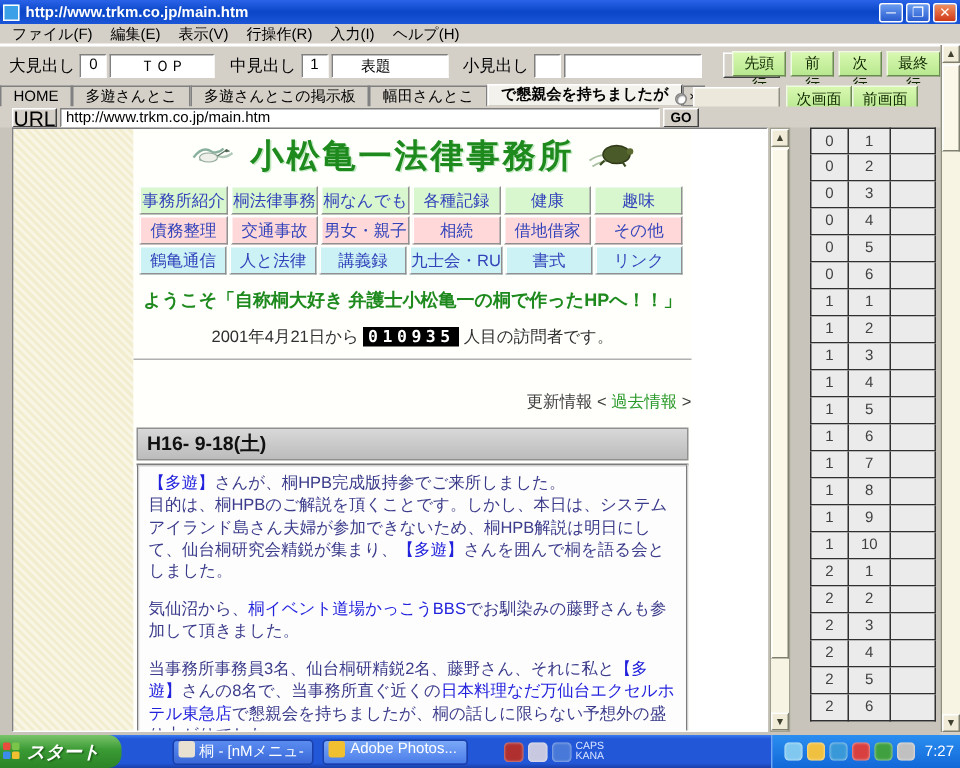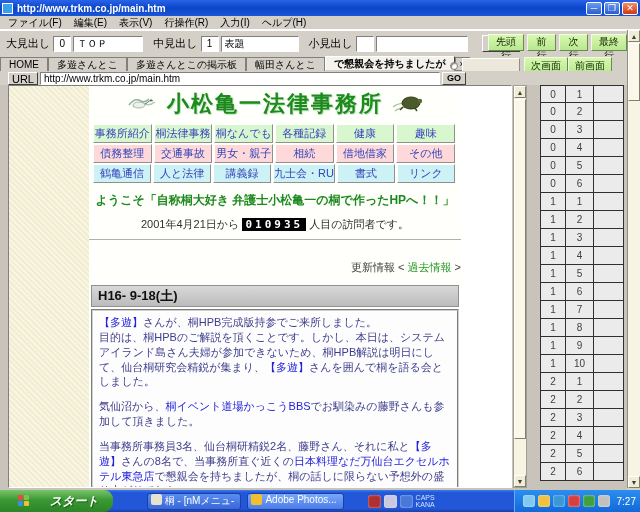--- a/index.html
+++ b/index.html
@@ -22,42 +22,42 @@
     display:flex; align-items:center; gap:2px; padding-left:3px; border-bottom:1px solid #fff; }
   .mi { padding:0 5px; font-size:10px; color:#000; }
 
   
   .toolbar { position:absolute; left:0; top:30px; width:627px; height:26px; background:#d4d0c8;
     border-top:1px solid #fff; display:flex; align-items:center; padding-left:6px; }
   .tlabel { font-size:11px; margin-right:3px; }
   .tnum { width:18px; height:16px; border:1px solid; border-color:#808080 #fff #fff #808080;
     background:#fff; font-size:10px; text-align:center; margin-right:2px; }
   .tval { height:16px; border:1px solid; border-color:#808080 #fff #fff #808080; background:#fff;
-    font-size:10px; padding:0 3px; margin-right:10px; }
+    font-size:10px; padding:0 19px; margin-right:10px; }
   .graybtn { height:17px; padding:0 8px; background:#d4d0c8; border:1px solid;
     border-color:#fff #404040 #404040 #fff; font-size:10px; margin-left:4px; }
   .nav-lines { position:absolute; left:488px; top:3px; display:flex; gap:3px; }
   .greenbtn { height:17px; padding:0 6px; background:linear-gradient(180deg,#d8f8b0,#b8e890);
     border:1px solid; border-color:#f0fce0 #6a8a50 #6a8a50 #f0fce0; font-size:10px; color:#102800; }
 
   
   .tabrow { position:absolute; left:0; top:56px; width:627px; height:15px; background:#d4d0c8; display:flex; align-items:flex-end; }
   .tab { height:14px; padding:0 8px; font-size:10px; line-height:13px; text-align:center;
     background:#d4d0c8; border:1px solid #808080; border-bottom:none; color:#000; white-space:nowrap; }
   .tab.active { background:#f4f2ec; border:1px solid; border-color:#fff #404040 #d4d0c8 #fff; font-weight:bold; height:15px; }
   .tabclose { width:15px; height:14px; background:#d4d0c8; border:1px solid #808080; font-size:9px; text-align:center; line-height:12px; }
   .pagebtns { position:absolute; left:450px; top:57px; display:flex; align-items:center; gap:4px; }
   .radio { width:8px; height:8px; border-radius:50%; background:#fff; border:1px solid #808080; box-shadow:inset 1px 1px 1px #888; }
   .disbtn { width:58px; height:15px; background:#ece9dc; border:1px solid;
     border-color:#fff #909080 #909080 #fff; color:#cfccb8; font-size:9px; text-shadow:1px 1px 0 #fff; overflow:hidden; }
 
   
   .urlrow { position:absolute; left:0; top:71px; width:627px; height:14px; background:#d4d0c8; display:flex; align-items:center; }
   .urlbtn { width:30px; height:13px; margin-left:8px; background:#d4d0c8; border:1px solid;
-    border-color:#fff #404040 #404040 #fff; font-size:11px; text-align:center; line-height:12px; }
+    border-color:#fff #404040 #404040 #fff; font-size:14px; text-align:center; line-height:12px; }
   .urlfield { width:400px; height:13px; margin-left:2px; background:#fff; border:1px solid;
     border-color:#808080 #fff #fff #808080; font-size:10px; padding:0 3px; }
   .gobtn { width:24px; height:13px; margin-left:2px; background:#d4d0c8; border:1px solid;
     border-color:#fff #404040 #404040 #fff; font-size:9px; font-weight:bold; text-align:center; line-height:11px; }
 
   
   .workarea { position:absolute; left:0; top:85px; width:627px; height:405px; background:#c8c4bc; }
   .webpane { position:absolute; left:8px; top:0; width:504px; height:403px; background:#fff;
     border:1px solid; border-color:#808080 #fff #fff #808080; overflow:hidden; }
   .cream { position:absolute; left:0; top:0; width:80px; height:403px; background:#f2edcf;
@@ -109,21 +109,21 @@
 
   
   .rightscroll { position:absolute; left:627px; top:30px; width:13px; height:458px; background:#f7f4e4; border-left:1px solid #909080; }
   .rightscroll .sarrow { margin-left:0; }
   .rightscroll .sthumb { top:13px; height:58px; left:0; }
   .rightscroll .down { position:absolute; bottom:0; }
 
   
   .taskbar { position:absolute; left:0; top:490px; width:640px; height:22px;
     background:linear-gradient(180deg,#3a7cf0 0%,#2257d8 12%,#2257d8 85%,#1a3fa8 100%); display:flex; align-items:center; }
-  .startbtn { height:22px; padding:0 14px 0 18px; display:flex; align-items:center; gap:20px;
+  .startbtn { height:22px; padding:0 14px 0 2px; display:flex; align-items:center; gap:4px;
     background:linear-gradient(180deg,#7ac46a 0%,#3a9a34 45%,#2c8426 100%); border-radius:0 9px 9px 0;
     color:#fff; font-weight:bold; font-style:italic; font-size:12px; text-shadow:1px 1px 1px #1a5a14; }
   .winflag { width:12px; height:12px; display:grid; grid-template-columns:5px 5px; grid-template-rows:5px 5px; gap:1px; }
   .winflag i { display:block; border-radius:1px; }
   .ql { width:13px; height:13px; border-radius:3px; margin-left:4px; box-shadow:inset 0 0 2px rgba(255,255,255,.7); }
   .taskbtn { height:17px; margin-left:6px; padding:0 6px 0 3px; display:flex; align-items:flex-start; gap:3px;
     background:linear-gradient(180deg,#5a8cf0,#3a68d8); border:1px solid #1a3fa8; border-radius:3px;
     color:#fff; font-size:10px; white-space:nowrap; }
   .taskbtn.active { background:linear-gradient(180deg,#7aa8f8,#4a7ce8); }
   .taskbtn .ticon { width:11px; height:11px; border-radius:2px; }

